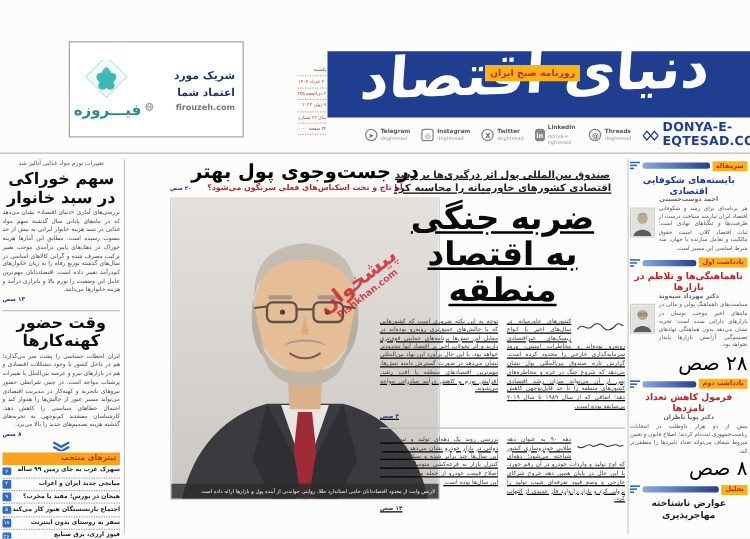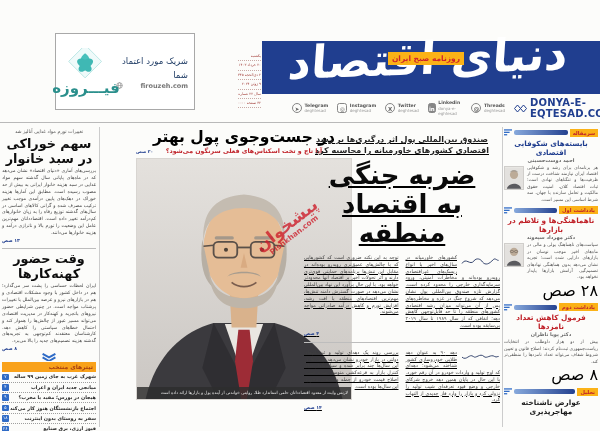--- a/index.html
+++ b/index.html
@@ -25,25 +25,25 @@
   .soc-txt{display:flex;flex-direction:column;}
   .soc-name{font-size:4.6px;color:#555;font-weight:bold;line-height:5.4px;}
   .soc-handle{font-size:4px;color:#999;line-height:5px;}
   .wordmark{margin-left:auto;display:flex;align-items:center;gap:3px;}
   .wm-text{font-size:10px;font-weight:bold;color:#203e8f;letter-spacing:.2px;}
   .header-rule{position:absolute;top:122px;left:0;right:0;border-top:1px solid #b9b9b9;}
   
   .ad{position:absolute;top:33px;left:55px;width:140px;height:77px;border:1px solid #a8a8a8;
         background:#fff;display:flex;align-items:center;padding:4px 6px;box-sizing:border-box;gap:4px;}
   .ad-text{flex:1;text-align:right;}
-  .ad-line{font-size:8.6px;font-weight:normal;color:#16345f;line-height:14px;}
+  .ad-line{font-size:8.6px;font-weight:bold;color:#16345f;line-height:14px;}
   .ad-url{font-size:6.5px;color:#777;direction:ltr;display:flex;gap:18px;align-items:center;
         justify-content:flex-end;font-weight:bold;}
   .ad-logo{width:48px;display:flex;flex-direction:column;align-items:center;}
-  .ad-brand{font-size:15px;font-weight:bold;color:#2a8f8c;line-height:13px;}
+  .ad-brand{font-size:12px;font-weight:bold;color:#2a8f8c;line-height:13px;}
   
   .vd{position:absolute;top:127px;bottom:4px;width:1px;background:#ccc;}
   .colL{position:absolute;top:128px;left:2px;width:94px;}
   .kicker{font-size:4.8px;color:#555;text-align:center;line-height:7px;}
   .titleL{font-size:12.8px;font-weight:bold;color:#0d0d0d;text-align:center;line-height:14.5px;margin:2px 0;}
   .bodyS{font-size:4.7px;color:#444;text-align:justify;line-height:6.9px;}
   .pageref{font-size:4.6px;font-weight:bold;color:#203e8f;text-align:left;margin-top:1px;line-height:6px;}
   .divL{border-top:1px solid #bdbdbd;margin:4px 0 3px;}
   .chev{display:block;margin:1px auto 0;}
   .picksbar{background:#f9a21b;height:10px;line-height:10px;font-size:6px;font-weight:bold;

